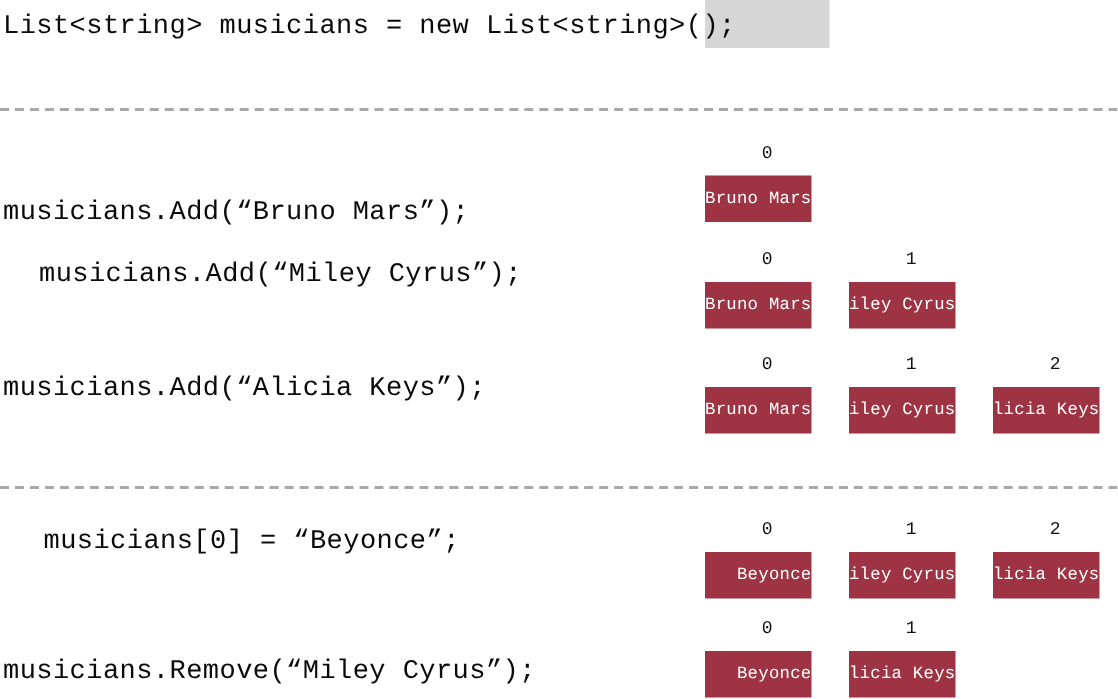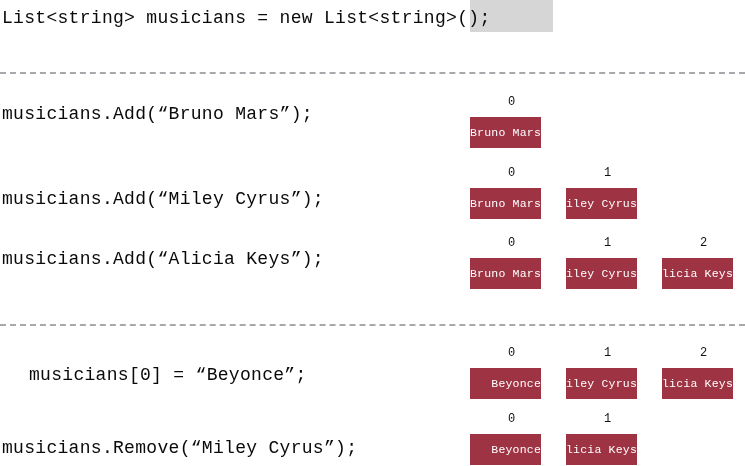--- a/index.html
+++ b/index.html
@@ -92,24 +92,24 @@
 </style>
 </head>
 <body>
 
 <div class="slide">
 
   <div class="empty-box"></div>
 
   <div id="code-layer">
       <div class="code-line" style="top: 10px;">List&lt;string&gt; musicians = new List&lt;string&gt;();</div>
-      <div class="code-line" style="top: 106px;">musicians.Add(“Bruno Mars”);</div>
-      <div class="code-line" style="top: 191px;">musicians.Add(“Miley Cyrus”);</div>
+      <div class="code-line" style="top: 134px;">musicians.Add(“Bruno Mars”);</div>
+      <div class="code-line" style="top: 175px; margin-left: 24px;">musicians.Add(“Miley Cyrus”);</div>
       <div class="code-line" style="top: 251px; text-align: center;">musicians.Add(“Alicia Keys”);</div>
-      <div class="code-line" style="top: 367px; padding-left: 27px;">musicians[0] = “Beyonce”;</div>
+      <div class="code-line" style="top: 353px; padding-left: 27px;">musicians[0] = “Beyonce”;</div>
       <div class="code-line" style="top: 440px; text-align: center;">musicians.Remove(“Miley Cyrus”);</div>
     </div>
   <div id="divider-layer">
       <div class="divider" style="top: 72px;"></div>
       <div class="divider" style="top: 324px;"></div>
     </div>
   <div id="list-layer">
       <div class="list-row" style="top: 95px; width: 83px;">
         <div class="index" style="left: 0px;">0</div>
         <div class="cell" style="left: 0px;">

